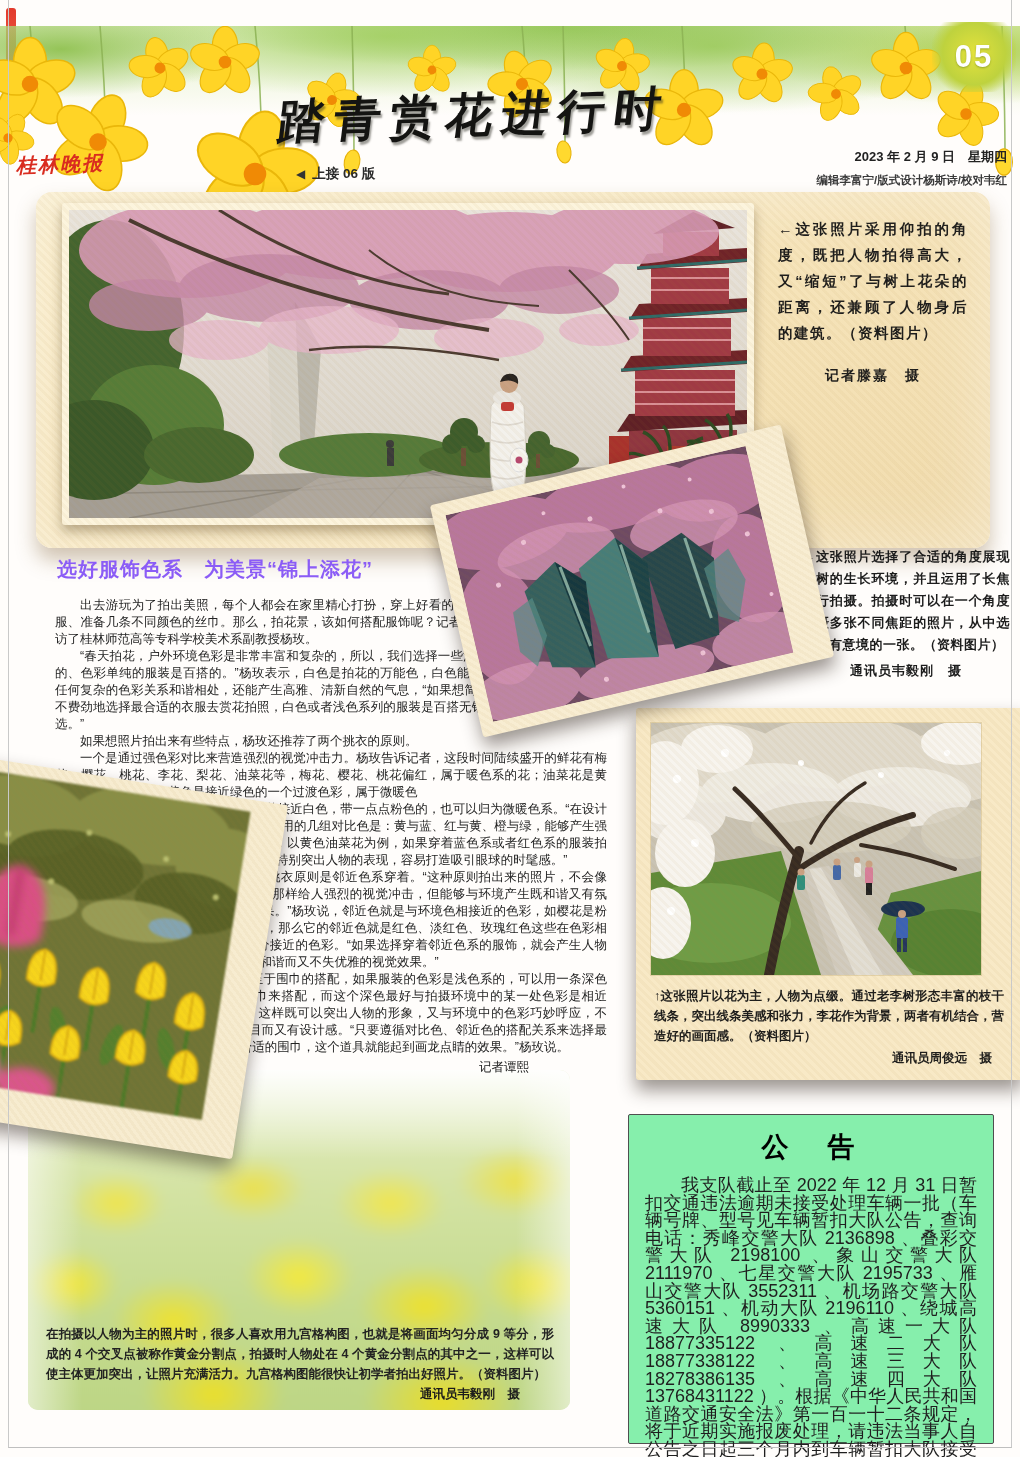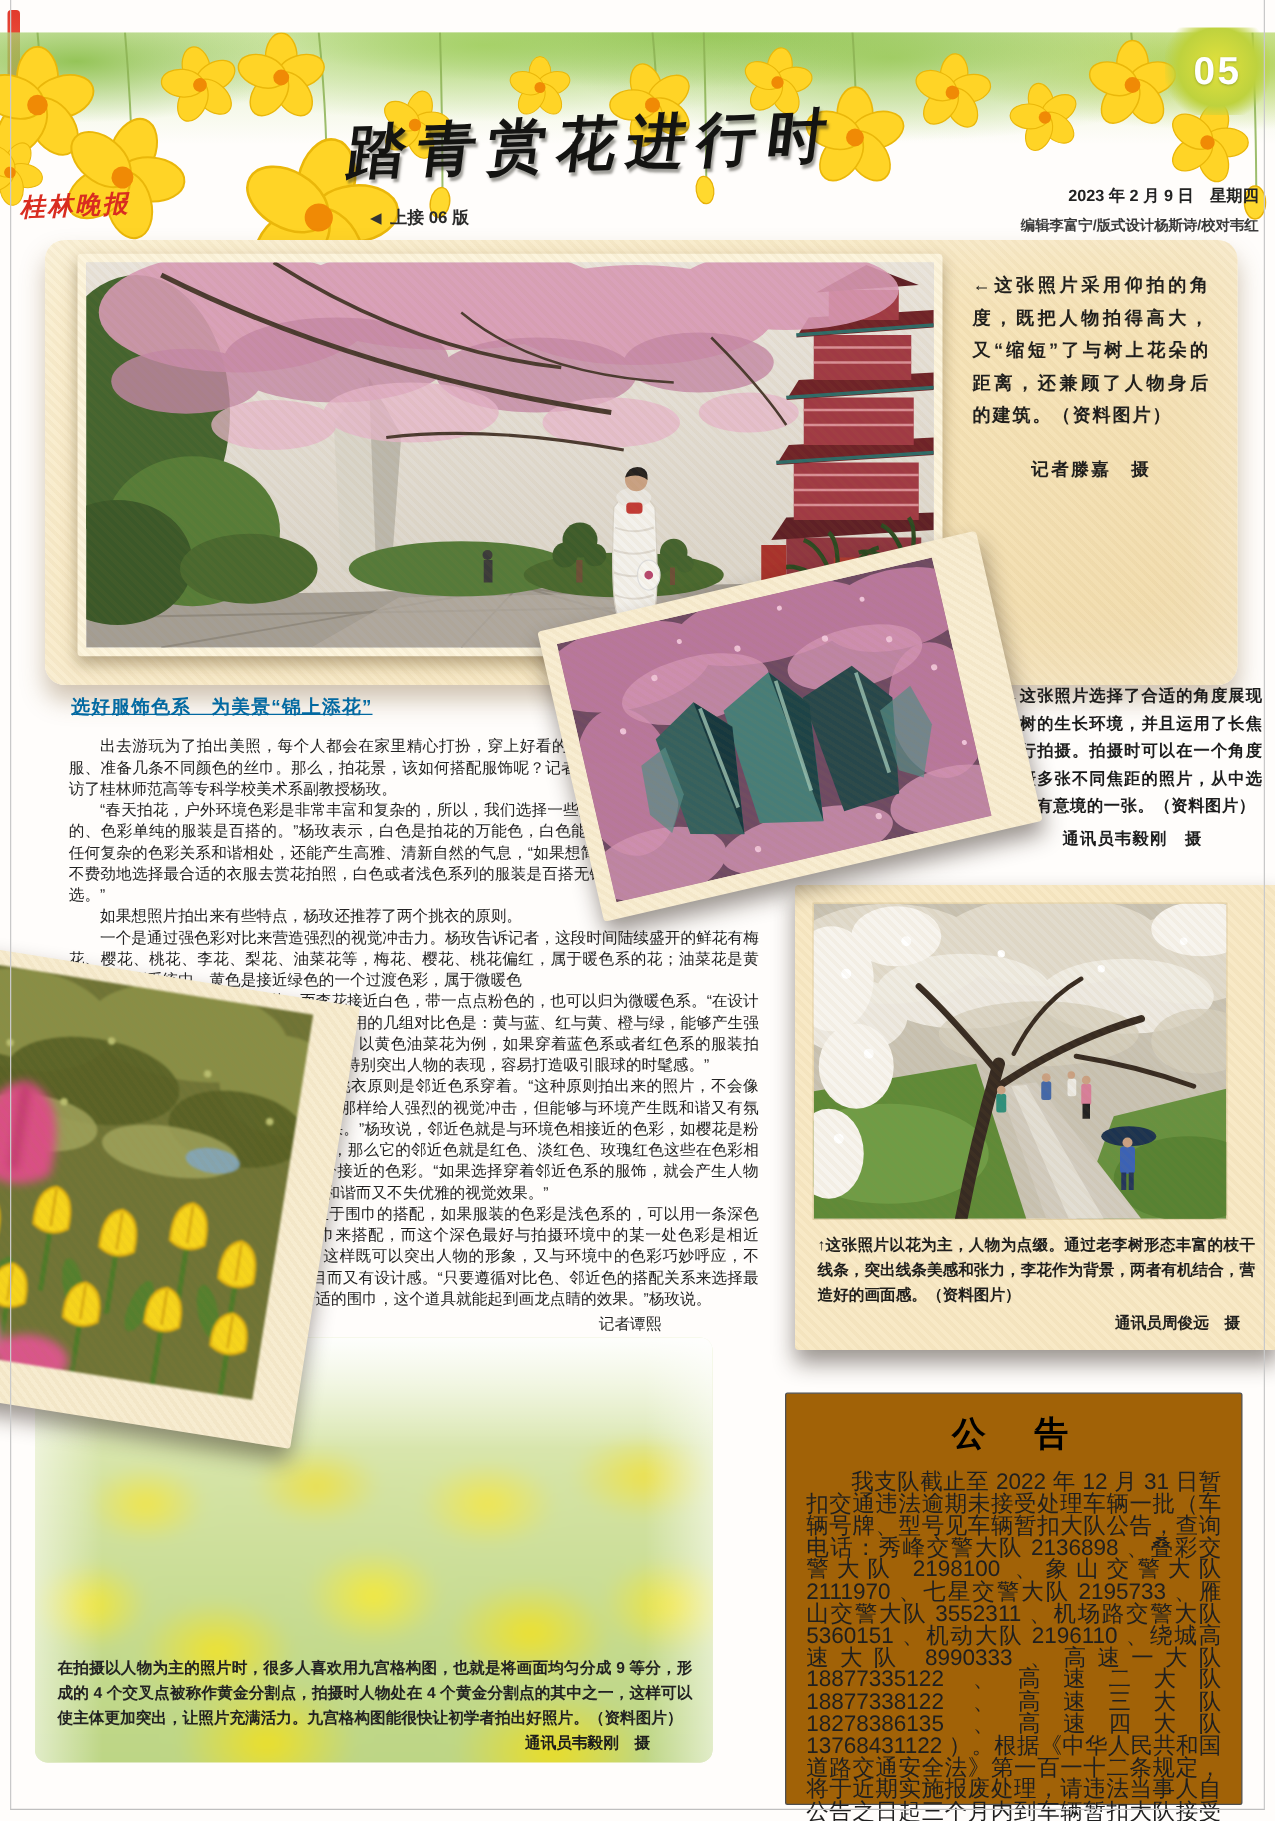--- a/index.html
+++ b/index.html
@@ -57,21 +57,21 @@
   .p-plum{left:636px;top:708px;width:358px;padding:14px 14px 12px;z-index:3;background:#f8e9c6;}
   .p-plum svg{display:block;border:1px solid #e4d2a8;}
   .cap3{margin:10px 4px 0;font-size:12.5px;line-height:20px;}
   .cap3 .credit{display:block;margin-top:2px;text-align:right;padding-right:12px;}
 
   .p-tulip{left:-62px;top:778px;width:300px;padding:12px 12px 34px;transform:rotate(9deg);z-index:6;background:#f7ecd0;}
   .p-tulip svg{display:block;filter:blur(1px);}
 
   
   .article{position:absolute;left:55px;top:556px;width:552px;z-index:4;}
-  .article h1{margin:0 0 14px 2px;font-size:15px;font-weight:800;letter-spacing:1px;color:#0369a1;white-space:nowrap;text-decoration:underline;}
+  .article h1{margin:0 0 14px 2px;font-size:20px;font-weight:800;letter-spacing:1px;color:#8b5cf6;white-space:nowrap;}
   .article .body{font-size:12.5px;line-height:17px;text-align:justify;color:#232323;}
   .article p{margin:0;}
   .ind{text-indent:2em;}
   .sp-r{float:right;width:140px;height:128px;shape-outside:polygon(0 0,100% 0,100% 100%,38% 100%);}
   .sp-l{float:left;width:188px;height:270px;shape-outside:polygon(0 0,70% 0,100% 100%,0 100%);}
   .byline{text-align:right;padding-right:78px;font-weight:400;margin-top:3px !important;}
 
   
   .field{position:absolute;left:28px;top:1070px;width:542px;height:340px;border-radius:10px;overflow:hidden;z-index:1;}
   .field-art{position:absolute;inset:-14px;filter:blur(6px);
@@ -89,21 +89,21 @@
       radial-gradient(110px 70px at 75% 94%,#eadd26 0%,rgba(234,221,38,0) 72%),
       linear-gradient(180deg,#e9f0cf 0%,#d4e3a4 35%,#c4da8e 70%,#bcd584 100%);}
   .field-fade{position:absolute;inset:0;
       background:linear-gradient(180deg,rgba(255,255,255,.95) 0%,rgba(255,255,255,0) 26%),
                  linear-gradient(90deg,rgba(255,255,255,.55) 0%,rgba(255,255,255,0) 10%,rgba(255,255,255,0) 90%,rgba(255,255,255,.55) 100%);}
   .field-cap{position:absolute;left:18px;right:16px;bottom:6px;font-size:12.5px;line-height:20px;
       font-weight:700;color:#222;text-align:justify;}
   .field-cap .credit{display:block;text-align:right;padding-right:34px;}
 
   
-  .notice{position:absolute;left:628px;top:1114px;width:366px;height:330px;background:#a16207;
+  .notice{position:absolute;left:628px;top:1114px;width:366px;height:330px;background:#86efac;
       border:1.5px solid #4f4f4f;border-radius:2px;padding:8px 16px;box-sizing:border-box;z-index:2;}
   .notice h2{margin:6px 0 12px;text-align:center;font-size:27px;font-weight:800;letter-spacing:6px;color:#000;}
   .notice p{margin:0;font-size:18px;line-height:17.6px;text-align:justify;color:#1f1f1f;}
   .n-sign{text-align:right !important;padding-right:16px;font-weight:700;}
 </style>
 </head>
 <body>
 
 <div class="page">
   <div class="corner-deco"></div>

